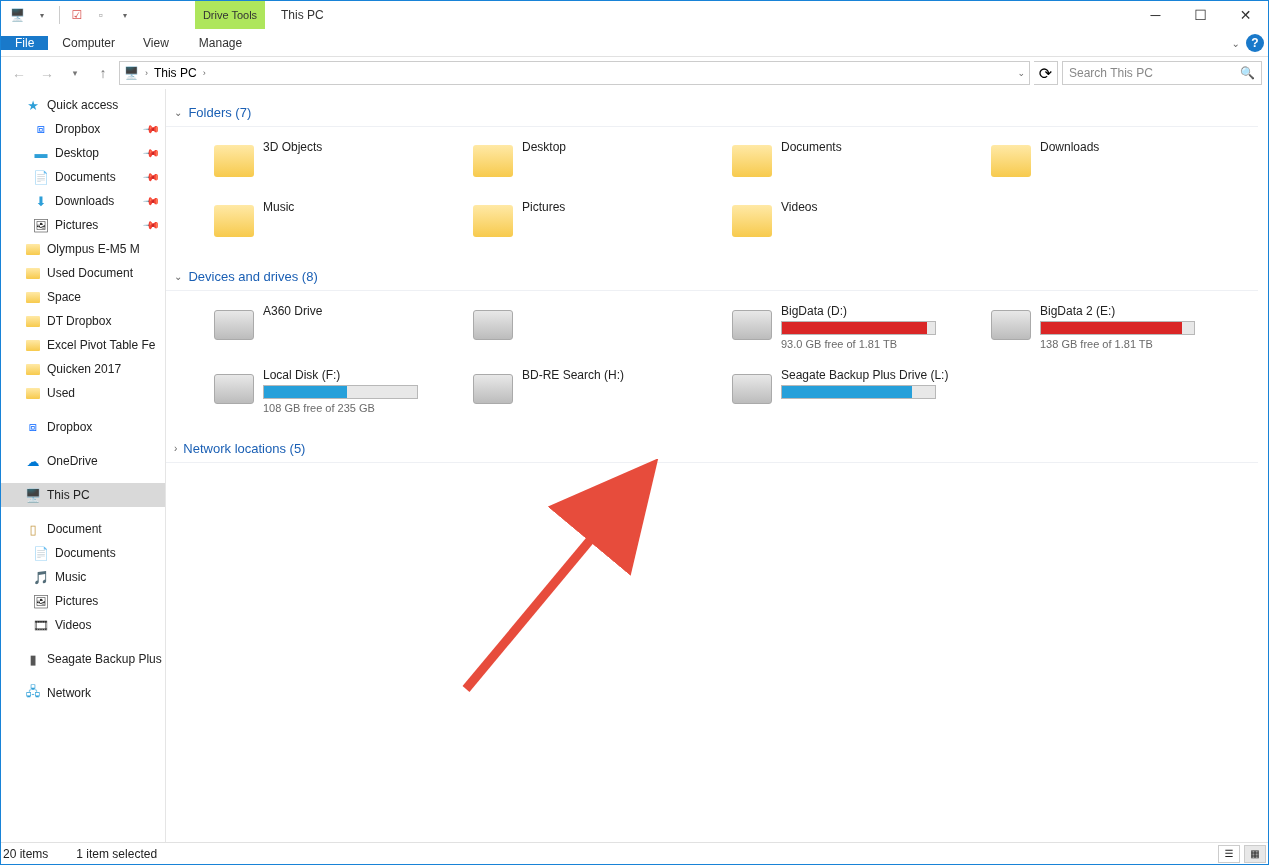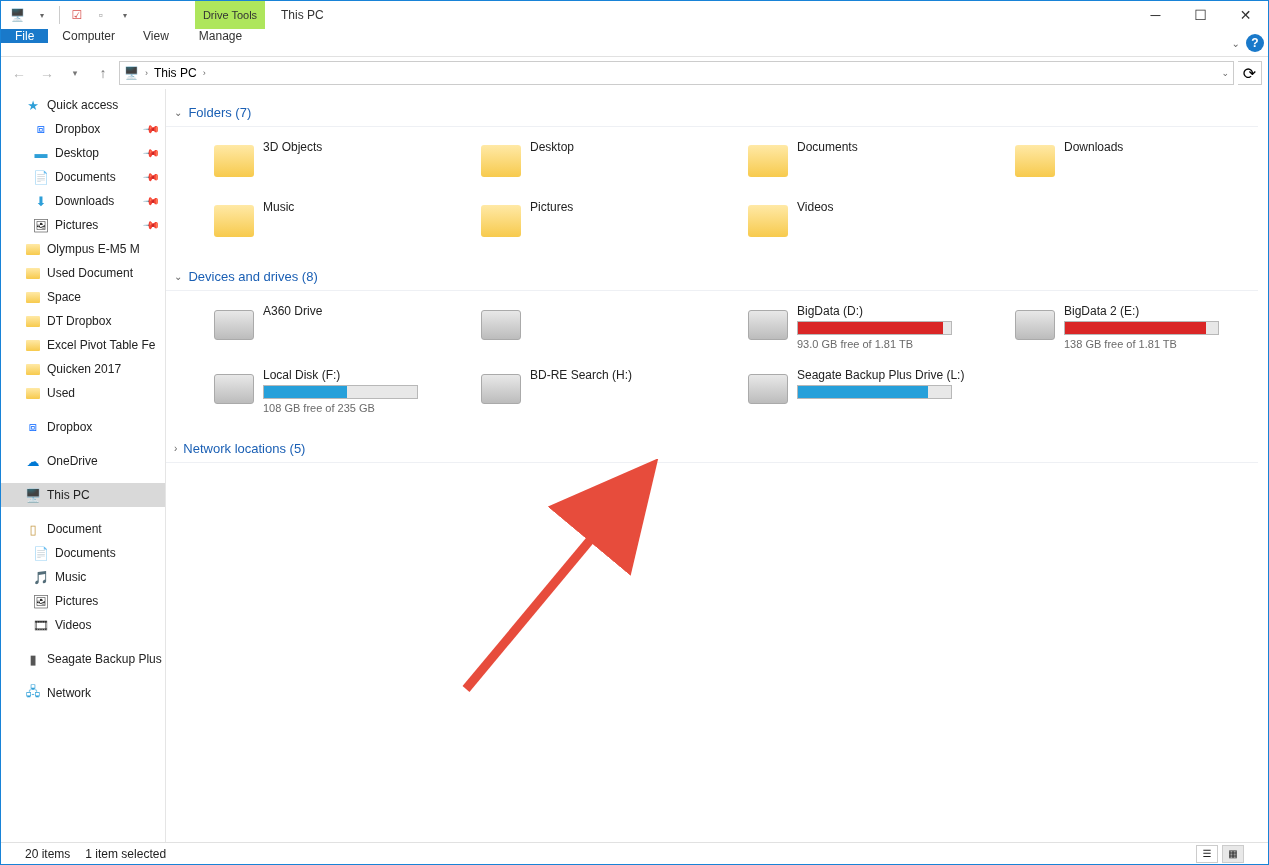--- a/index.html
+++ b/index.html
@@ -9,21 +9,21 @@
 .titlebar { height: 28px; display: flex; align-items: center; background: #fff; position: relative; }
 .qat { display: flex; align-items: center; gap: 2px; padding-left: 6px; }
 .qat-icon { width: 22px; height: 22px; display: flex; align-items: center; justify-content: center; font-size: 12px; }
 .qat-sep { width: 1px; height: 18px; background: #ccc; margin: 0 4px; }
 .titlebar-context { position: absolute; left: 194px; top: 0; height: 28px; width: 70px; background: #aee65c; display: flex; align-items: center; justify-content: center; font-size: 11px; color: #333; }
 .titlebar-title { position: absolute; left: 280px; top: 0; height: 28px; display: flex; align-items: center; font-size: 12px; color: #333; }
 .window-controls { position: absolute; right: 0; top: 0; display: flex; }
 .win-ctrl { width: 45px; height: 28px; display: flex; align-items: center; justify-content: center; font-size: 14px; color: #333; }
 
 
-.ribbon { height: 28px; display: flex; align-items: flex-start; border-bottom: 1px solid #e1e1e1; position: relative; }
+.ribbon { height: 28px; display: flex; align-items: center; border-bottom: 1px solid #e1e1e1; position: relative; }
 .ribbon-tab { padding: 0 14px; display: flex; align-items: center; font-size: 12px; color: #333; }
 .ribbon-tab.file { background: #1979ca; color: #fff; }
 .ribbon-helpers { position: absolute; right: 4px; top: 0; display: flex; align-items: center; height: 28px; gap: 6px; }
 .help-icon { width: 18px; height: 18px; border-radius: 50%; background: #1979ca; color: #fff; display: flex; align-items: center; justify-content: center; font-size: 12px; font-weight: bold; }
 
 
 .addrrow { height: 32px; display: flex; align-items: center; padding: 3px 6px; gap: 4px; }
 .nav-btn { width: 24px; height: 24px; display: flex; align-items: center; justify-content: center; color: #777; font-size: 14px; }
 .nav-btn.disabled { color: #b5b5b5; }
 .addr-box { flex: 1; height: 24px; border: 1px solid #ccc; display: flex; align-items: center; padding: 0 4px; gap: 6px; font-size: 12px; }
@@ -42,37 +42,37 @@
 .side-item.selected { background: #d9d9d9; }
 .side-item .pin { position: absolute; right: 6px; color: #888; font-size: 11px; transform: rotate(45deg); }
 .side-icon { width: 16px; height: 16px; display: inline-flex; align-items: center; justify-content: center; font-size: 13px; }
 .side-spacer { height: 10px; }
 .folder-ico { width: 14px; height: 11px; background: linear-gradient(#ffe9a6,#f7ca4d); border-radius: 1px; display: inline-block; }
 
 
 .content { flex: 1; padding: 10px 10px 10px 0; overflow-y: auto; position: relative; }
 .group-header { color: #1a5fb4; font-size: 13px; padding: 6px 0 6px 8px; display: flex; align-items: center; gap: 6px; border-bottom: 1px solid #eef0f4; margin-bottom: 6px; }
 .group-header .chev { font-size: 10px; color: #666; }
-.grid { display: grid; grid-template-columns: repeat(4, 255px); gap: 4px 12px; padding-left: 40px; margin-bottom: 14px; }
+.grid { display: grid; grid-template-columns: repeat(4, 255px); gap: 4px 4px; padding-left: 40px; margin-bottom: 14px; }
 .item { display: flex; align-items: flex-start; gap: 8px; padding: 6px; border: 1px solid transparent; }
 .item.selected { background: #cde8ff; border-color: #7abdff; }
 .item-icon { width: 42px; height: 42px; display: flex; align-items: center; justify-content: center; font-size: 28px; flex-shrink: 0; }
 .big-folder { width: 40px; height: 32px; background: linear-gradient(#ffe9a6,#f7ca4d); border-radius: 3px; position: relative; }
 .item-body { display: flex; flex-direction: column; gap: 3px; font-size: 12px; min-width: 0; flex: 1; }
 .item-label { color: #222; }
 .bar { width: 155px; height: 14px; border: 1px solid #b8b8b8; background: #e8e8e8; position: relative; }
 .bar-fill { position: absolute; left: 0; top: 0; bottom: 0; }
 .item-sub { color: #6a6a6a; font-size: 11px; }
 .drive-ico { width: 40px; height: 30px; background: linear-gradient(#e8e8e8,#bcbcbc); border-radius: 3px; border: 1px solid #aaa; position: relative; }
 
 
 .arrow { position: absolute; left: 280px; top: 370px; pointer-events: none; }
 
 
-.statusbar { height: 22px; border-top: 1px solid #e1e1e1; display: flex; align-items: center; padding: 0 24px; font-size: 12px; color: #222; gap: 15px; text-align: center; }
+.statusbar { height: 22px; border-top: 1px solid #e1e1e1; display: flex; align-items: center; padding: 0 2px; font-size: 12px; color: #222; gap: 28px; text-align: center; }
 .status-right { margin-left: auto; display: flex; gap: 4px; }
 .view-btn { width: 22px; height: 18px; border: 1px solid #ccc; display: flex; align-items: center; justify-content: center; font-size: 10px; }
 </style>
 </head>
 <body>
 
 <div class="titlebar">
   <div class="qat">
     <div class="qat-icon">🖥️</div>
     <div class="qat-icon" style="font-size:8px;color:#666">▾</div>
@@ -108,20 +108,24 @@
   <div class="nav-btn">↑</div>
   <div class="addr-box">
     <span>🖥️</span>
     <span style="font-size:9px;color:#666">›</span>
     <span class="addr-crumb">This PC</span>
     <span style="font-size:9px;color:#666">›</span>
     <span style="flex:1"></span>
     <span style="font-size:9px;color:#666">⌄</span>
   </div>
   <div class="refresh-btn">⟳</div>
+  <div class="search-box">
+    <span>Search This PC</span>
+    <span style="color:#666">🔍</span>
+  </div>
 </div>
 
 <div class="main">
 
   <div class="sidebar">
     <div class="side-item">
       <span class="side-icon" style="color:#2e9fd8">★</span>
       <span>Quick access</span>
     </div>
     <div class="side-item indent1">

